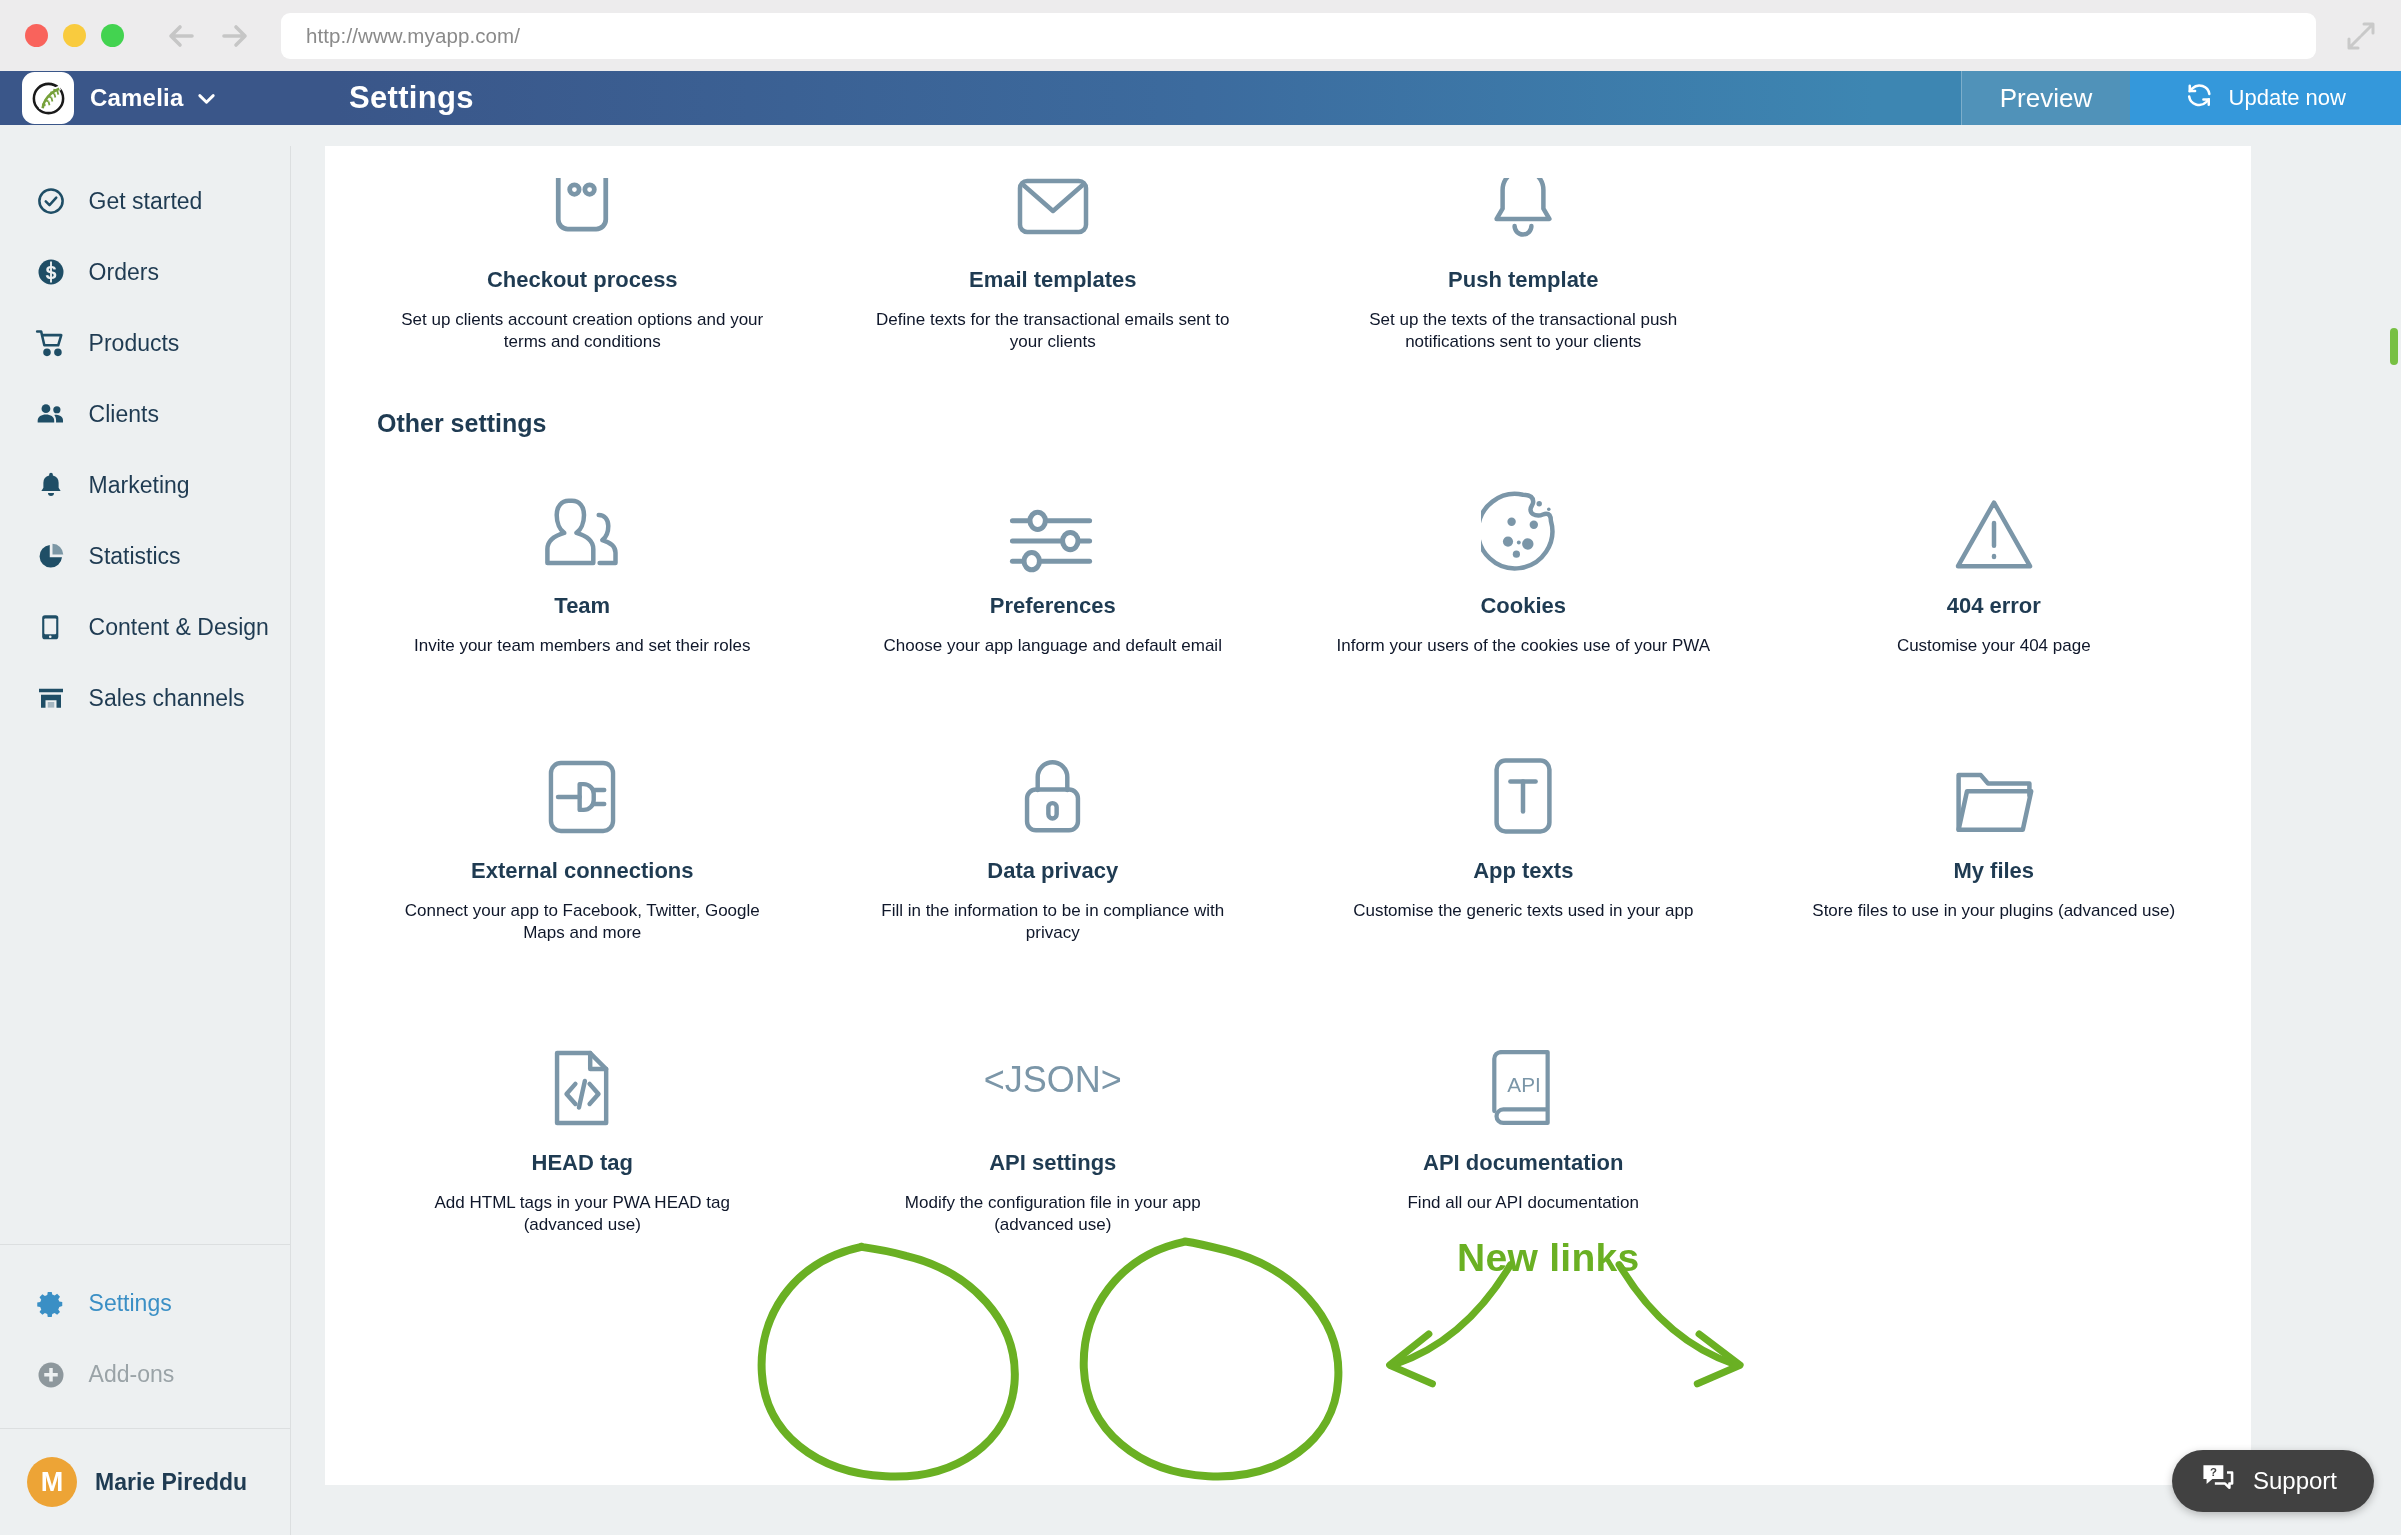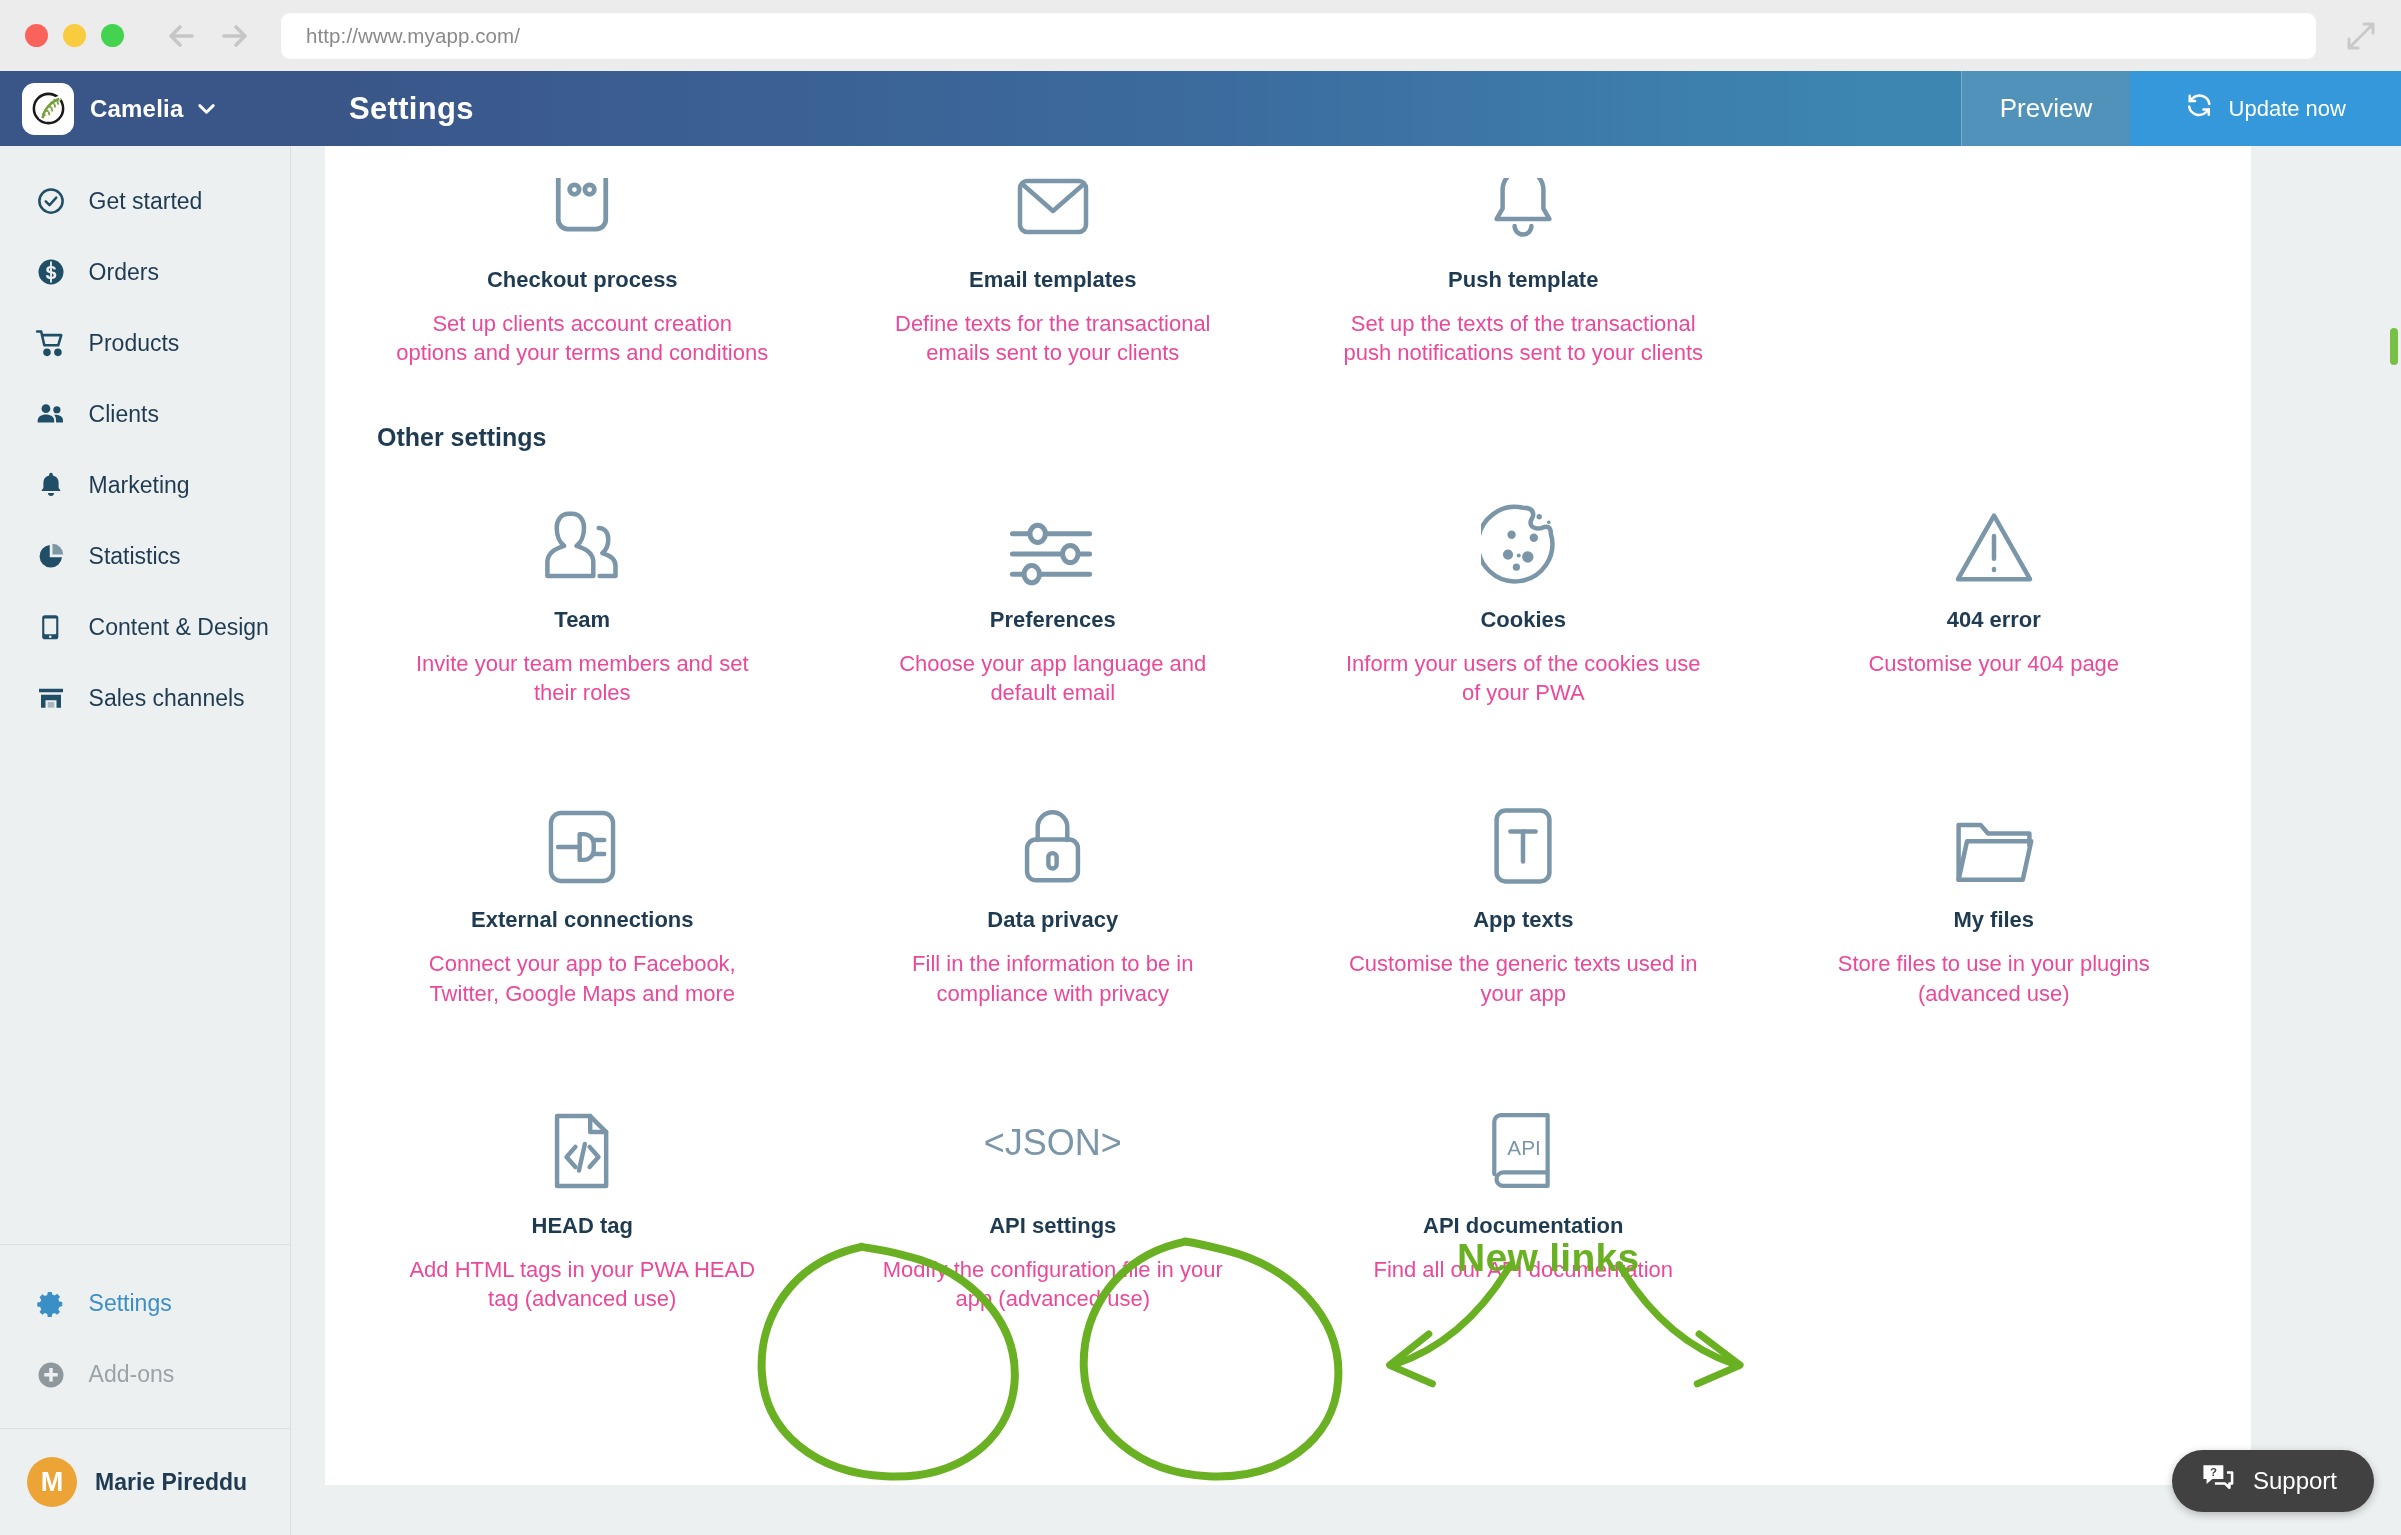--- a/index.html
+++ b/index.html
@@ -27,21 +27,21 @@
     margin-left: 28px; width: 2035px; height: 46px;
     background: #fff; border-radius: 9px;
     display: flex; align-items: center;
     padding: 0 0 0 25px;
   }
   .urltext { font-size: 20.5px; color: #8a8a8a; letter-spacing: 0.1px; }
   .expand-icon { margin-left: 27px; width: 36px; height: 36px; color: #c9c9c9; }
 
   
   .app-header {
-    position: absolute; left: 0; top: 71px; width: 2401px; height: 75px;
+    position: absolute; left: 0; top: 71px; width: 2401px; height: 54px;
     background: linear-gradient(to right, #3a5689 0%, #3a5689 14%, #3c6b9e 50%, #3d86b2 78%, #3d86b2 100%);
     display: flex; align-items: stretch;
   }
   .brand-zone {
     width: 291px; display: flex; align-items: center; padding-left: 22px;
     background: #3a5689;
   }
   .brand-logo {
     width: 52px; height: 52px; border-radius: 12.5px; background: #fff;
     display: flex; align-items: center; justify-content: center;
@@ -123,21 +123,21 @@
     position: relative;
   }
   .tile-icon {
     height: 100px; display: flex; align-items: flex-end; justify-content: center;
     color: #7b96a8; margin-bottom: 19.6px;
   }
   .tile-title {
     color: #1f3b52; font-size: 22px; font-weight: bold; margin-bottom: 16px;
   }
   .tile-desc {
-    color: #ec4899; font-size: 22px; line-height: 1.34; max-width: 374px;
+    color: #0f172a; font-size: 17px; line-height: 1.34; max-width: 374px;
   }
   .section-heading {
     color: #1f3b52; font-size: 25px; font-weight: bold;
     padding: 37px 0 12.5px 52px;
   }
 
   .row-top { padding-top: 9px; }
   .row-top .tile-icon { height: 69px; align-items: flex-end; overflow: hidden; }
 
   

